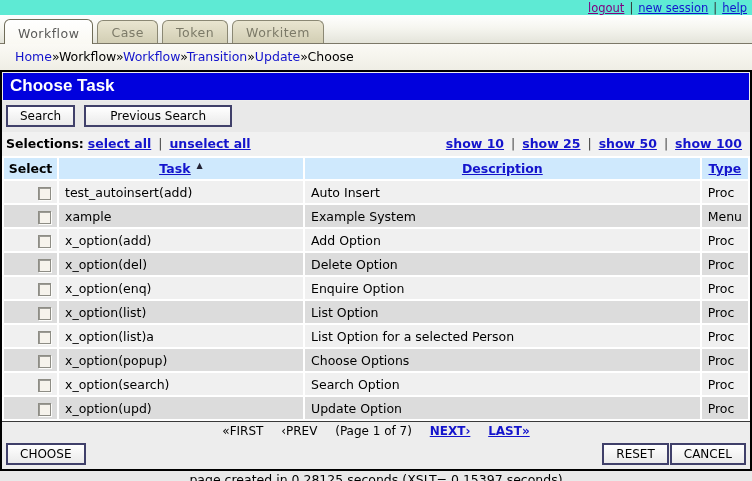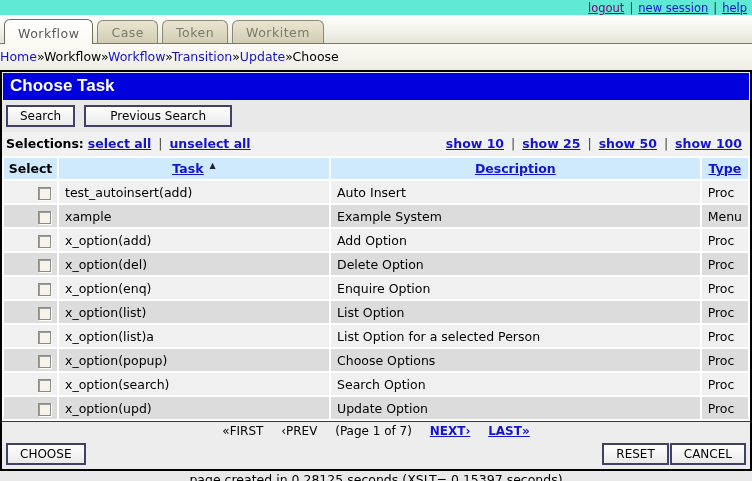--- a/index.html
+++ b/index.html
@@ -18,21 +18,21 @@
     position:relative; z-index:3; }
   .tab { font-size:12.5px; padding:4px 13px 3px 13px; margin-right:4px;
     border:1px solid #8b8874; border-bottom:none; border-radius:6px 6px 0 0;
     background:linear-gradient(#e9e5d0,#d2ceb4); color:#7c7a68; cursor:pointer;
     letter-spacing:.5px; }
   .tab.active { background:linear-gradient(#ffffff,#faf9f3); color:#5a5a58;
     border-color:#6f6c58; padding-top:6px; margin-bottom:-1px; position:relative; z-index:4; }
 
   
   .crumbbar { border-top:1px solid #7c7868; background:linear-gradient(#fbfaf5,#efeee5);
-    padding:5px 6px 6px 0; font-size:12.5px; color:#000; position:relative; z-index:2; }
+    padding:5px 6px 6px 15px; font-size:12.5px; color:#000; position:relative; z-index:2; }
   .crumb-link { color:#1414cc; cursor:pointer; }
   .crumb-cur { color:#000; }
   .crumb-sep { color:#000; }
 
   
   .mainbox { border:2px solid #000; border-bottom:2px solid #000; background:#ededed; }
   .titlebar { background:#0101dd; color:#fff; margin:1px;
     font:bold 17px "Liberation Sans", sans-serif; padding:3px 7px 4px 7px; }
 
   .btn { font-size:12px; font-family:"DejaVu Sans",sans-serif; color:#000;
@@ -46,21 +46,21 @@
     padding:4px 8px 5px 4px; font-size:12.5px; background:#f1f1f1; }
   .selrow b { font-weight:bold; }
   .boldlink { color:#1414cc; font-weight:bold; text-decoration:underline; cursor:pointer; }
   .pipe { color:#444; font-weight:normal; padding:0 3px; }
 
   
   table.grid { border-collapse:separate; border-spacing:2px; width:100%;
     background:#fff; font-size:12.5px; }
   table.grid th { background:#cfe9fd; font-weight:bold; padding:3px 4px; height:21px; }
   th.h-select { width:53px; text-align:center; padding-left:6px; color:#000; }
-  th.h-task { width:270px; text-align:center;text-decoration:underline; }
+  th.h-task { width:244px; text-align:center;text-decoration:underline; }
   th.h-desc { text-align:center; }
   th.h-type { width:45px; text-align:center; }
   .sort-ico { color:#223; font-size:8px; vertical-align:super; margin-left:6px;
     text-decoration:none; display:inline-block; }
   table.grid td { padding:3px 6px; height:22px; color:#000; }
   tr.odd  td { background:#f0f0f0; }
   tr.even td { background:#dcdcdc; }
   td.c-select { text-align:right; padding-right:10px; }
   .checkbox { width:13px; height:13px; display:inline-block; vertical-align:middle;
     background:#f6f3ec; border:1px solid #8e8d85;

